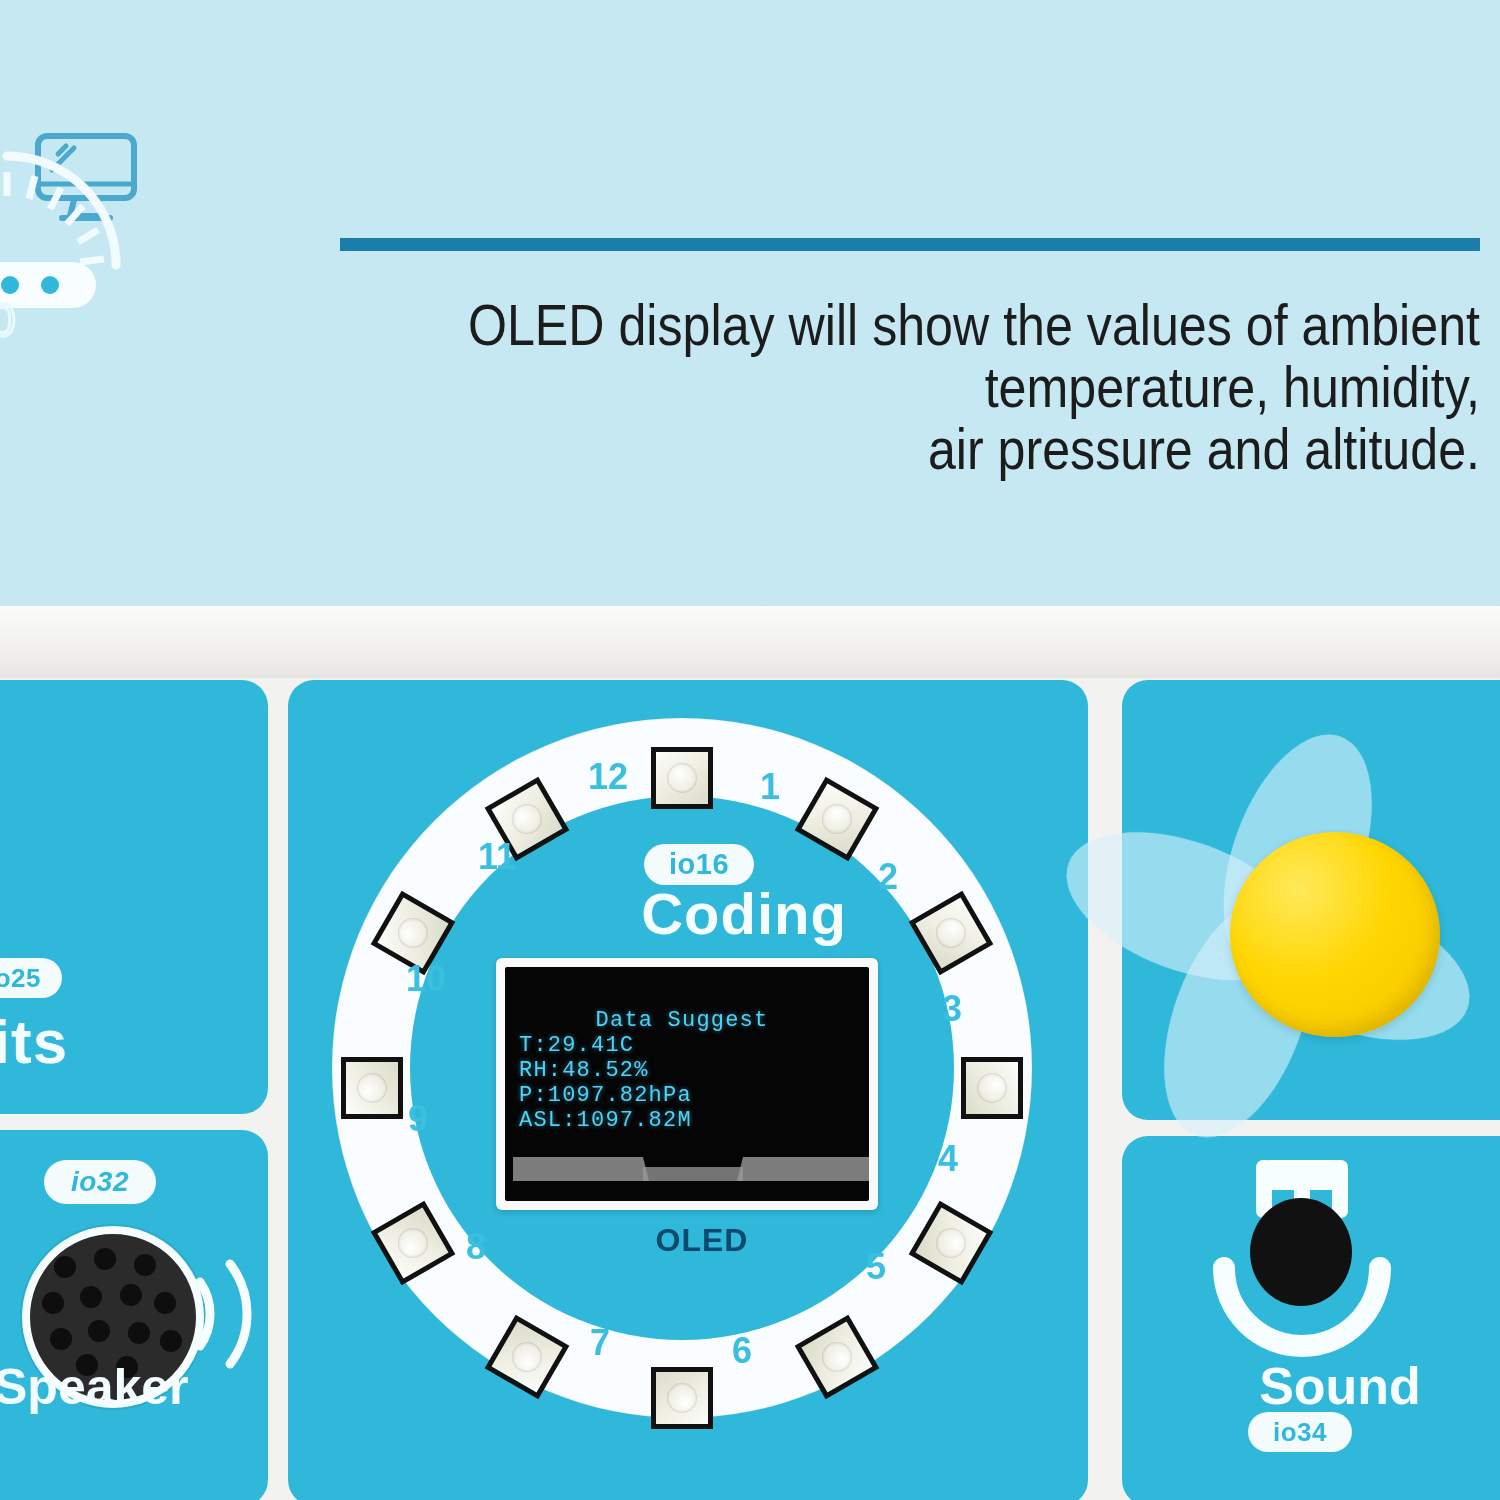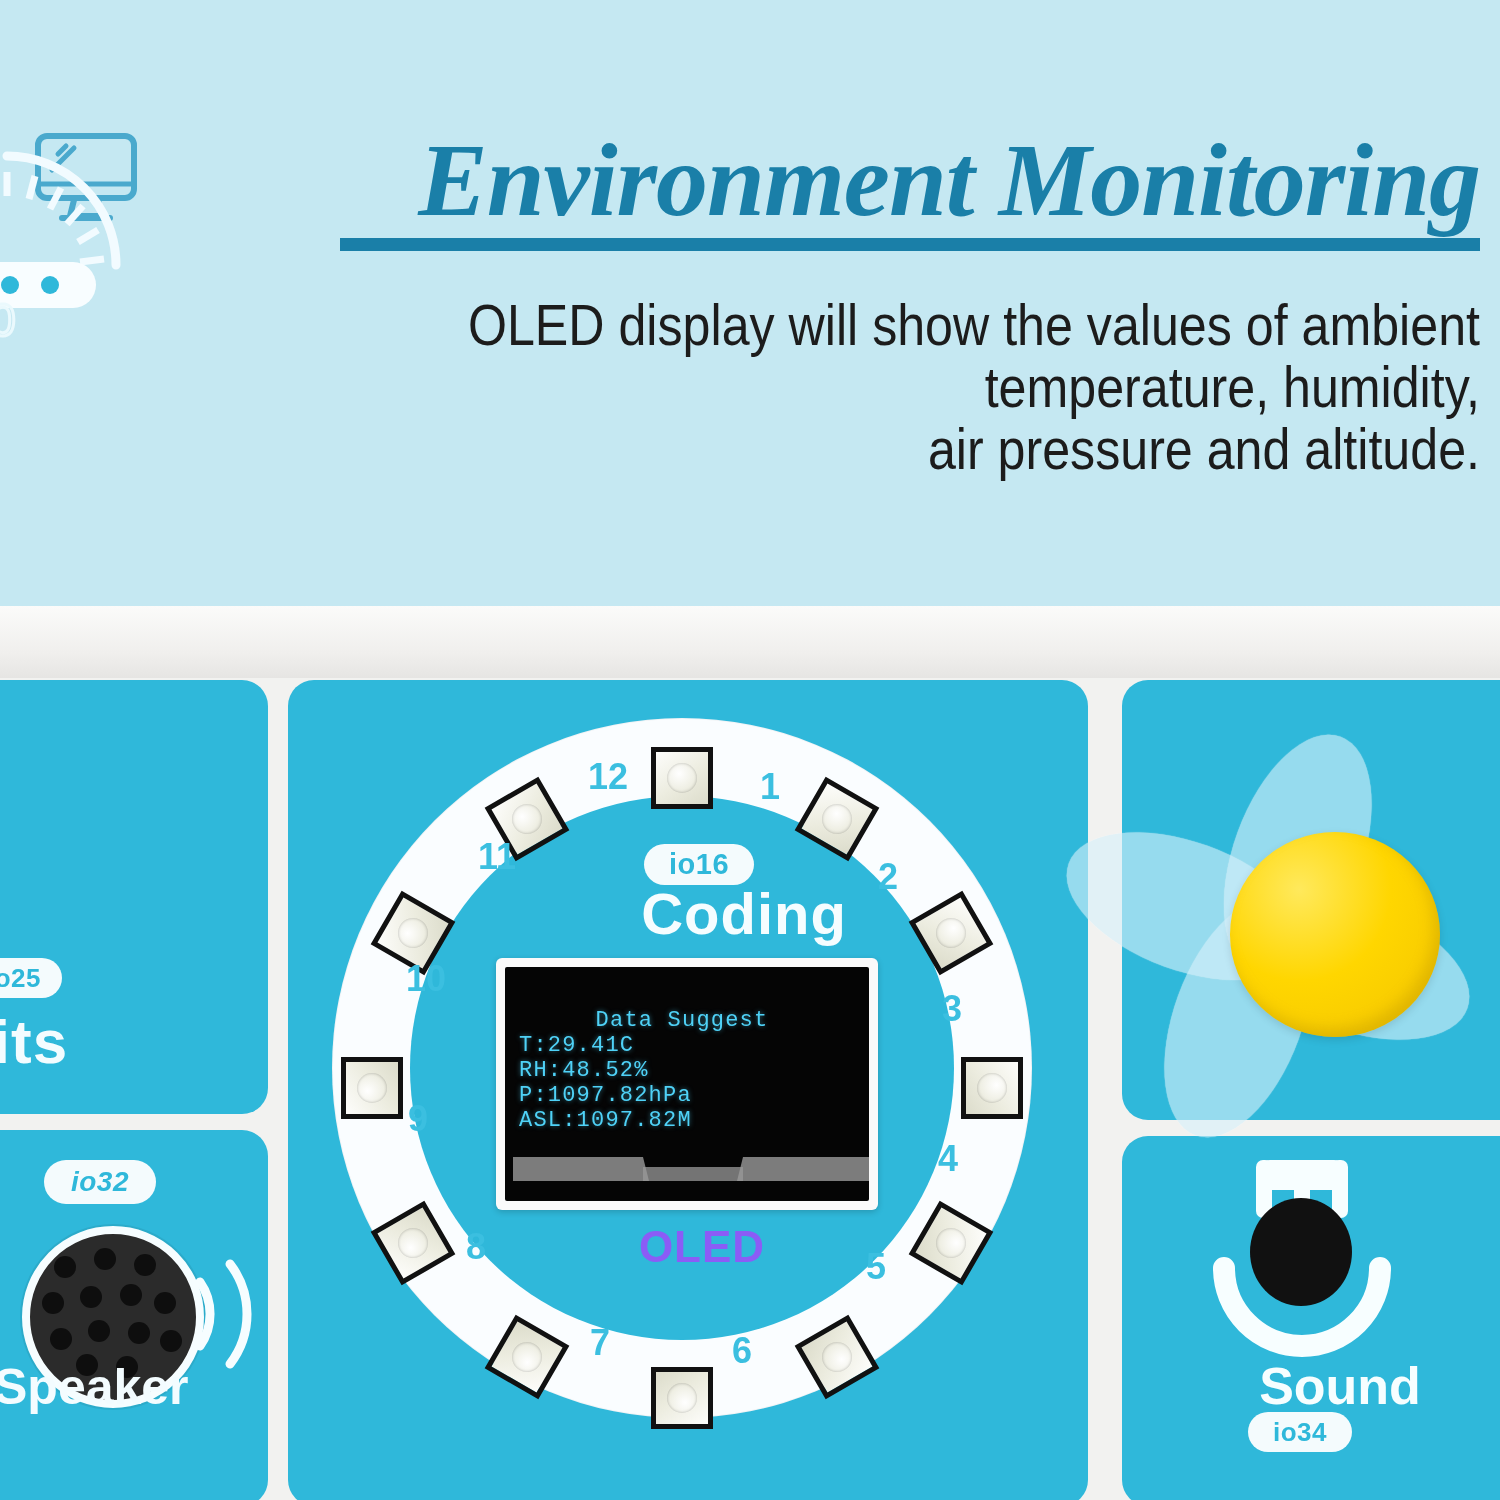--- a/index.html
+++ b/index.html
@@ -143,21 +143,21 @@
   }
 
   .chip-io16{left:644px;top:226px;width:110px;height:41px;font-size:29px;}
   .rainbow-label{
     position:absolute;left:0;top:276px;width:1500px;text-align:center;
     font-size:58px;font-weight:800;color:#f5fdff;letter-spacing:1px;
   }
   .rainbow-label span{display:inline-block;margin-left:-12px;}
   .oled-label{
     position:absolute;left:592px;top:1222px;width:220px;text-align:center;
-    font-size:44px;font-weight:800;color:#8b5cf6;letter-spacing:1px;
+    font-size:32px;font-weight:800;color:#0c4a6e;letter-spacing:1px;
   }
   .chip-iic{left:602px;top:1280px;width:200px;height:48px;font-size:30px;}
 
   
   .oled-bezel{
     position:absolute;left:496px;top:958px;width:382px;height:252px;
     background:#fafafa;border-radius:6px;
     box-shadow:0 2px 6px rgba(0,0,0,0.18);
     padding:9px;box-sizing:border-box;
   }
@@ -220,23 +220,20 @@
         <rect x="4" y="4" width="96" height="62" rx="9" ry="9" fill="none" stroke="#4aa9cd" stroke-width="6"></rect>
         <line x1="6" y1="52" x2="98" y2="52" stroke="#4aa9cd" stroke-width="5"></line>
         <circle cx="52" cy="59" r="3.4" fill="#4aa9cd"></circle>
         <line x1="18" y1="38" x2="40" y2="16" stroke="#4aa9cd" stroke-width="5" stroke-linecap="round"></line>
         <line x1="24" y1="22" x2="32" y2="14" stroke="#4aa9cd" stroke-width="5" stroke-linecap="round"></line>
         <path d="M40 68 L36 84 L68 84 L64 68" fill="none" stroke="#4aa9cd" stroke-width="6" stroke-linejoin="round"></path>
         <line x1="28" y1="86" x2="76" y2="86" stroke="#4aa9cd" stroke-width="6" stroke-linecap="round"></line>
       </svg>
     </div>
 
-    <div class="title-wrap">
-      <div class="title">Environment Monitoring</div>
-    </div>
     <div class="title-rule"></div>
 
     <div class="subtitle">
       <div>OLED display will show the values of ambient</div>
       <div>temperature, humidity,</div>
       <div>air pressure and altitude.</div>
     </div>
   </div>
 
   <div class="board">

